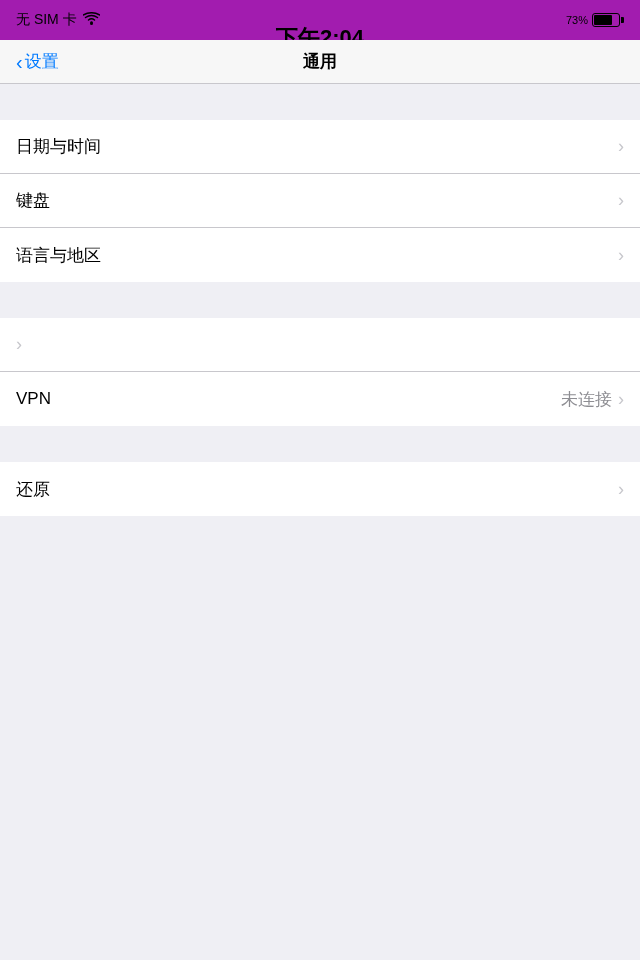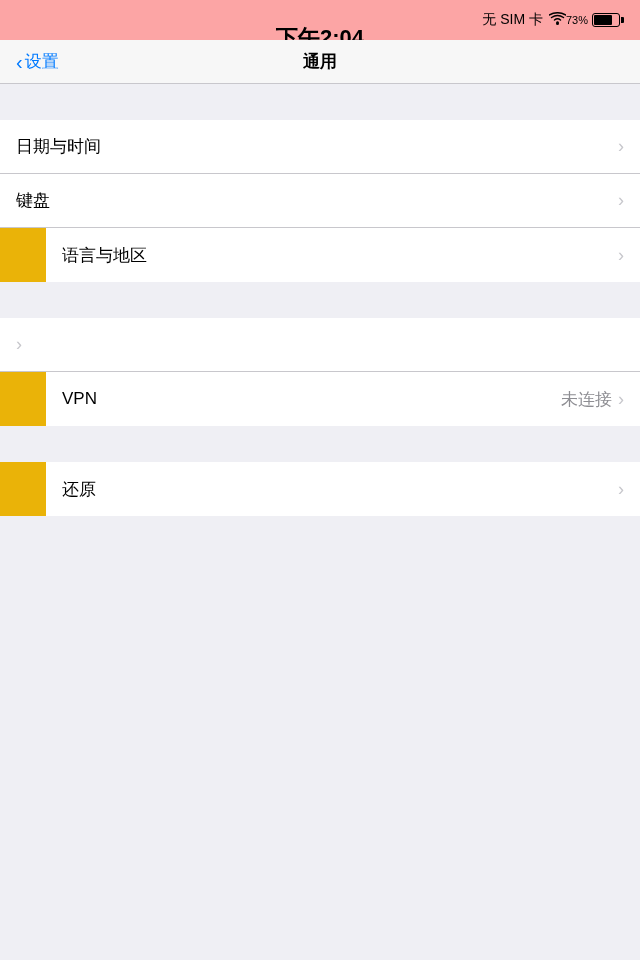--- a/index.html
+++ b/index.html
@@ -10,24 +10,24 @@
       height: 960px;
       background: #efeff4;
       font-family: -apple-system, "PingFang SC", "Helvetica Neue", sans-serif;
       overflow: hidden;
     }
 
     
     .status-bar {
       width: 640px;
       height: 40px;
-      background: #fca5a5;
-      display: flex;
-      align-items: center;
-      justify-content: flex-end;
+      background: #a21caf;
+      display: flex;
+      align-items: center;
+      justify-content: space-between;
       padding: 0 16px;
       font-size: 15px;
       font-weight: 500;
       color: #000;
     }
 
     .status-left {
       display: flex;
       align-items: center;
       gap: 6px;
@@ -117,38 +117,37 @@
     }
 
     
     .section-gap {
       height: 36px;
       background: #efeff4;
     }
 
     
     .settings-section {
-      background: #eab308;
+      background: #0c4a6e;
       text-align: center;
     }
 
     .settings-item {
       display: flex;
       align-items: center;
       justify-content: space-between;
       padding: 0 16px;
       height: 54px;
       background: #fff;
       border-bottom: 1px solid #c8c7cc;
       cursor: pointer;
     }
 
     .settings-item:last-child {
       border-bottom: none;
-      margin-left: 46px;
     }
 
     .settings-item-left {
       font-size: 17px;
       color: #000;
     }
 
     .settings-item-right {
       display: flex;
       align-items: center;

